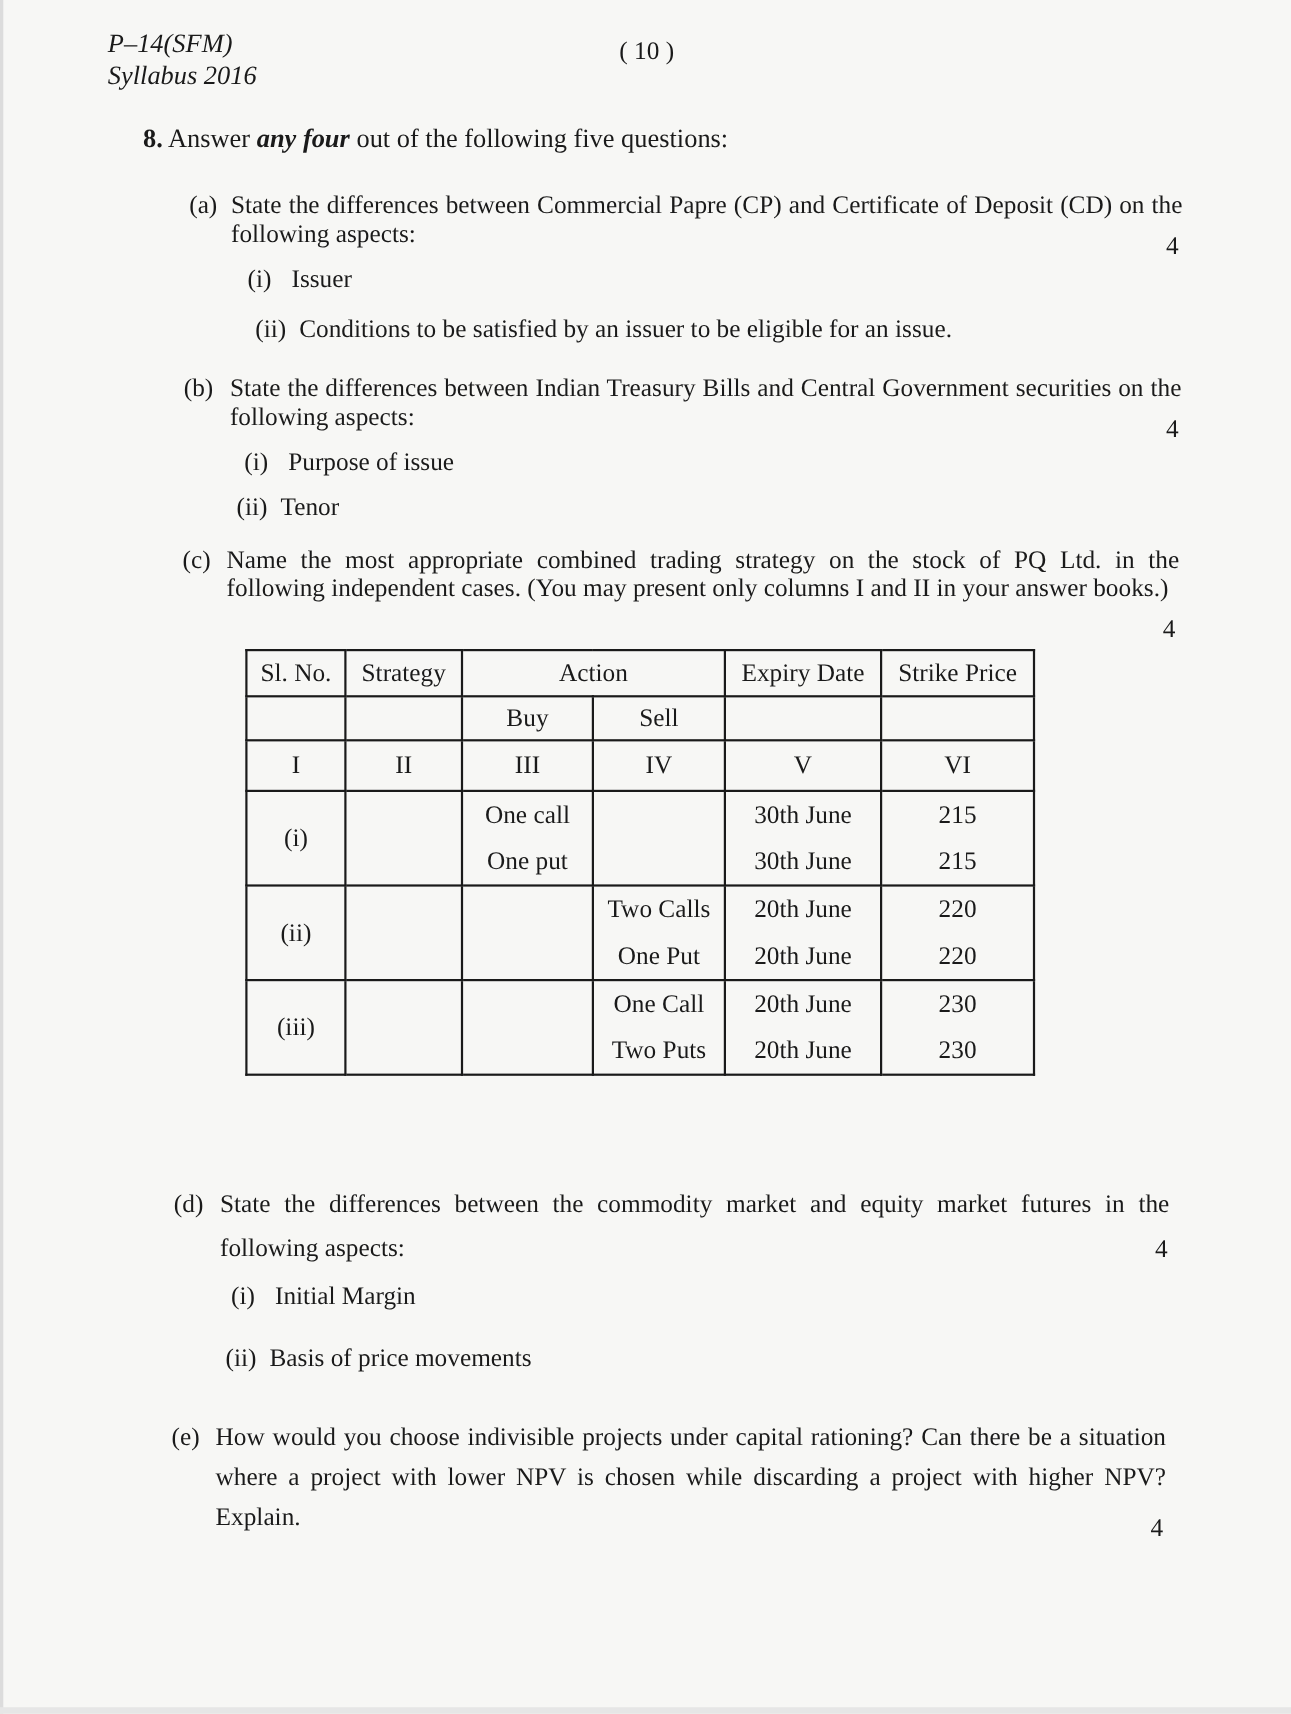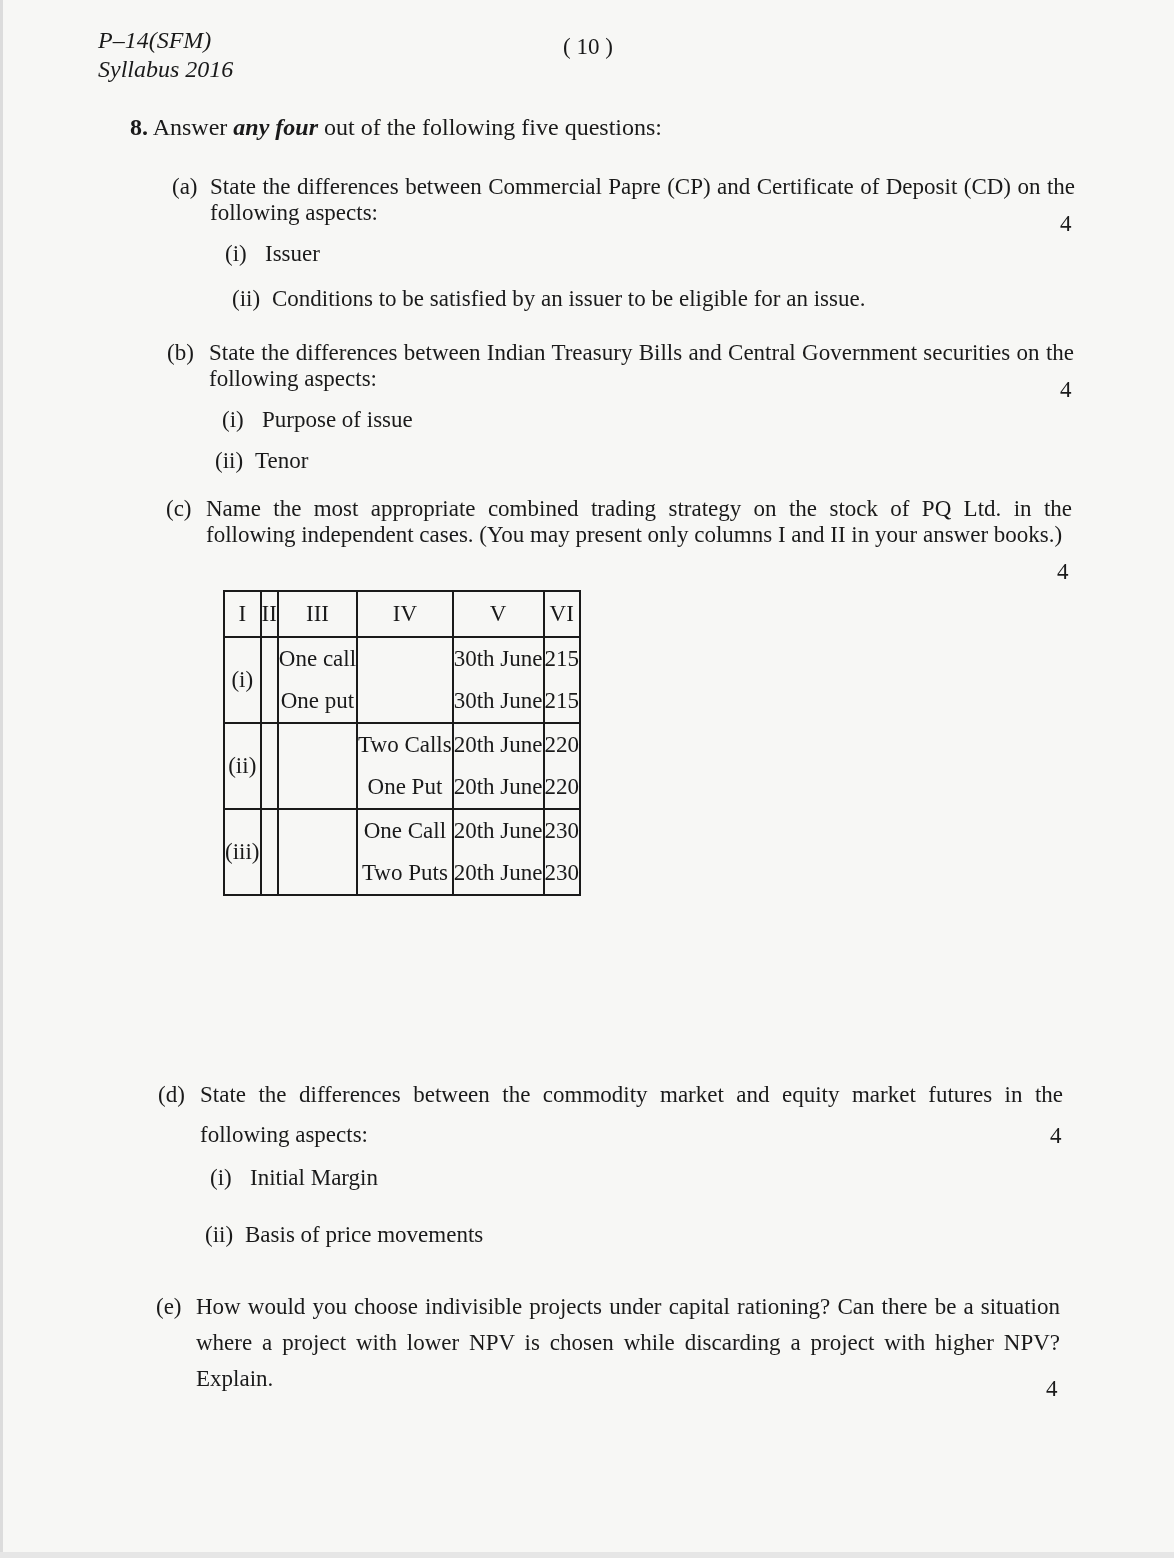--- a/index.html
+++ b/index.html
@@ -88,20 +88,35 @@
 </div>
 
 <div class="para" style="left:166px; top:496px; width:906px;">
   <span class="lbl">(c)</span>
   <div class="txt" style="margin-left:40px;">Name the most appropriate combined trading strategy on the stock of PQ Ltd. in the following independent cases. (You may present only columns I and II in your answer books.)</div>
 </div>
 <div class="marks" style="left:1057px; top:559px;">4</div>
 
 <table class="strat">
   <tbody>
+      <tr class="hrow">
+    <td class="c1">Sl. No.</td>
+    <td class="c2">Strategy</td>
+    <td colspan="2">Action</td>
+    <td class="c5">Expiry Date</td>
+    <td class="c6">Strike Price</td>
+  </tr>
+  <tr class="bsrow">
+    <td class="c1"></td>
+    <td class="c2"></td>
+    <td class="c3">Buy</td>
+    <td class="c4">Sell</td>
+    <td class="c5"></td>
+    <td class="c6"></td>
+  </tr>
   <tr class="romrow">
     <td>I</td>
     <td>II</td>
     <td>III</td>
     <td>IV</td>
     <td>V</td>
     <td>VI</td>
   </tr>
   </tbody>
     <tbody id="table-body">

